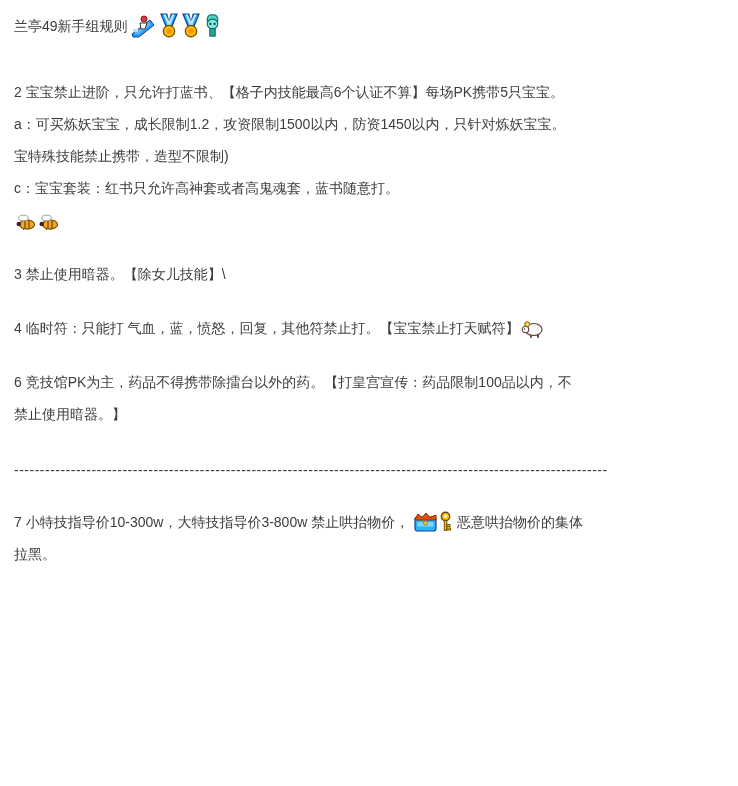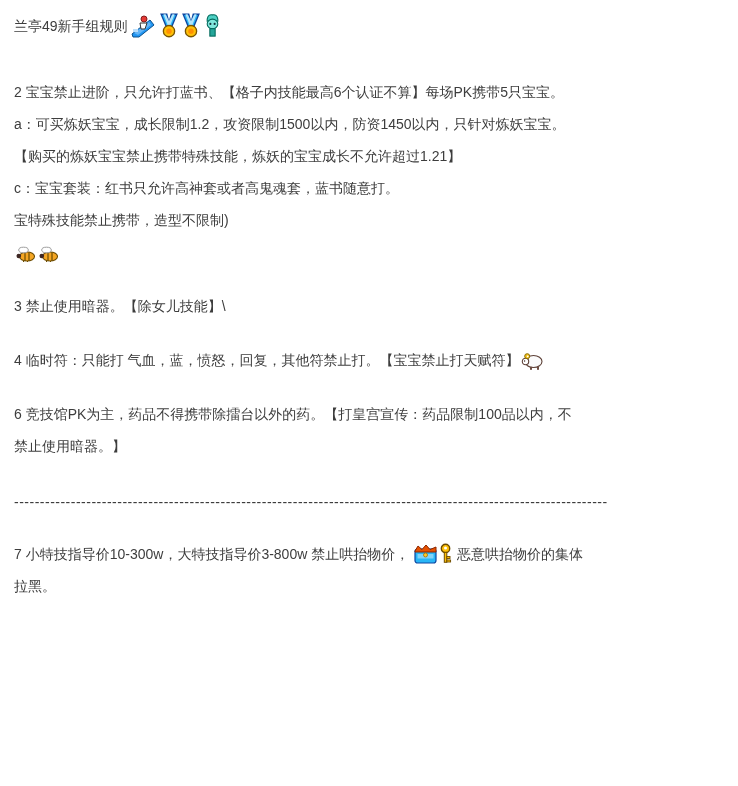--- a/index.html
+++ b/index.html
@@ -63,23 +63,22 @@
           <circle cx="6" cy="9.5" r="1" fill="#12313b"></circle>
           <circle cx="10" cy="9.5" r="1" fill="#12313b"></circle>
           <rect x="5.5" y="14" width="5" height="7" fill="#26a69a" stroke="#00695c" stroke-width="1"></rect>
         </svg></span>
   </p>
 
 
   <p class="para">
     <span class="ln">2 宝宝禁止进阶，只允许打蓝书、【格子内技能最高6个认证不算】每场PK携带5只宝宝。</span>
     <span class="ln">a：可买炼妖宝宝，成长限制1.2，攻资限制1500以内，防资1450以内，只针对炼妖宝宝。</span>
-    <span class="ln">【购买的炼妖宝宝禁止携带特殊技能，炼妖的宝宝成长不允许超过1.21】</span>
+    <span class="ln">宝特殊技能禁止携带，造型不限制)</span>
     <span class="ln">c：宝宝套装：红书只允许高神套或者高鬼魂套，蓝书随意打。</span>
-    <span class="ln">宝特殊技能禁止携带，造型不限制)</span>
     <span class="ln"><span class="ico"><svg width="21" height="16" viewBox="0 0 21 16">
             <ellipse cx="12" cy="10.5" rx="7.5" ry="4.5" fill="#f5a623" stroke="#6d4c00" stroke-width="1.1"></ellipse>
             <path d="M10 6.5 L10 15 M14 6.3 L14 15" stroke="#6d4c00" stroke-width="1.2"></path>
             <ellipse cx="8.5" cy="4" rx="4.8" ry="2.8" fill="#ffffff" stroke="#9e9e9e" stroke-width="1"></ellipse>
             <circle cx="3.8" cy="10" r="2.3" fill="#3e2723"></circle>
             <path d="M9 15 l-1 1 M13 15 l-1 1" stroke="#6d4c00" stroke-width="1"></path>
           </svg></span><span class="ico"><svg width="21" height="16" viewBox="0 0 21 16">
             <ellipse cx="12" cy="10.5" rx="7.5" ry="4.5" fill="#f5a623" stroke="#6d4c00" stroke-width="1.1"></ellipse>
             <path d="M10 6.5 L10 15 M14 6.3 L14 15" stroke="#6d4c00" stroke-width="1.2"></path>
             <ellipse cx="8.5" cy="4" rx="4.8" ry="2.8" fill="#ffffff" stroke="#9e9e9e" stroke-width="1"></ellipse>

